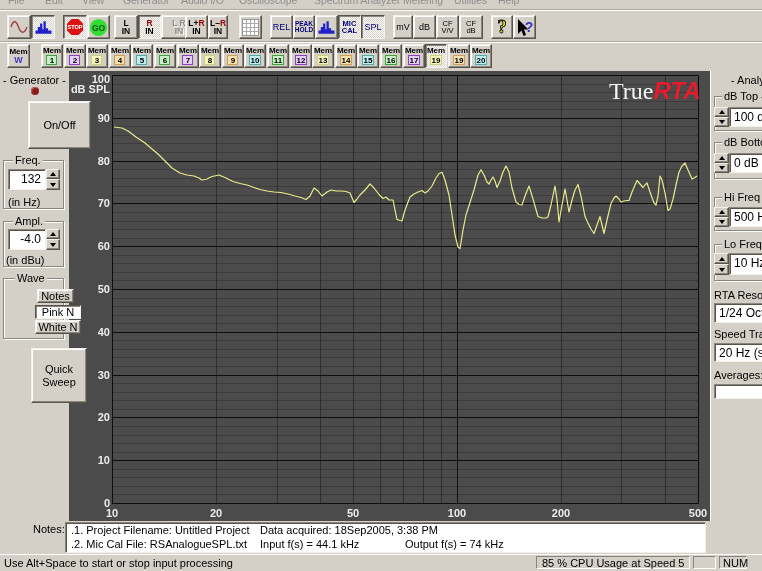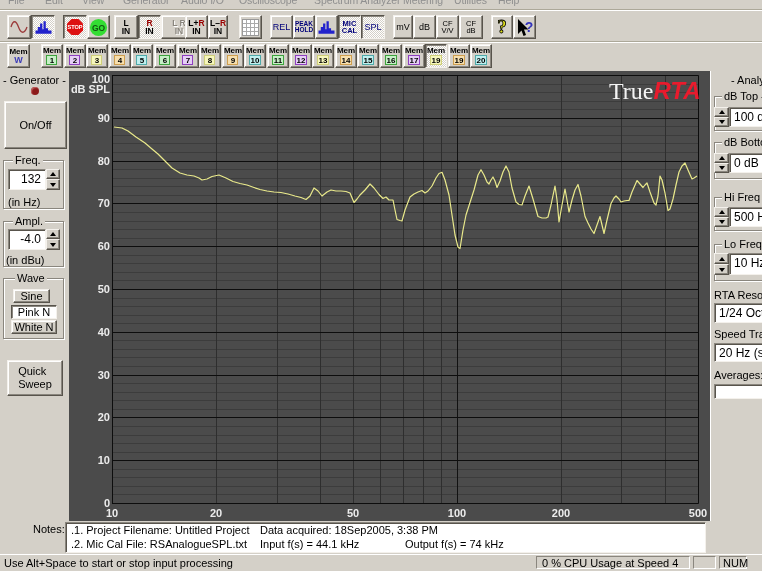--- a/index.html
+++ b/index.html
@@ -15,21 +15,21 @@
   border-color:#58544c #f4f1ec #f4f1ec #58544c; box-shadow:inset 1px 1px 0 #8a867e; }
 .io { font-size:8.5px; font-weight:bold; line-height:8px; text-align:center; color:#000; }
 .io.dis { color:#8a867e; text-shadow:1px 1px 0 #fff; }
 .blu { color:#00007a; text-align:center; }
 .blk { color:#000; text-align:center; }
 .mem { display:flex; flex-direction:column; align-items:center; line-height:8px; font-size:8px; font-weight:bold; color:#000; }
 .mem .mw { color:#3b3bb7; font-weight:bold; font-size:9px; }
 .chip { display:block; min-width:11px; padding:0 1px; height:10px; line-height:9px; border:1px solid; font-size:8px; text-align:center; }
 .btn3 { position:absolute; background:#d4d0c8; border:1px solid; border-color:#f4f1ec #58544c #58544c #f4f1ec;
   box-shadow:inset -1px -1px 0 #8a867e, inset 1px 1px 0 #fff;
-  display:flex; align-items:center; justify-content:center; text-align:left; color:#000; }
+  display:flex; align-items:center; justify-content:center; text-align:center; color:#000;margin-left:24px; }
 .btn3.press { background:#fff; border-color:#58544c #f4f1ec #f4f1ec #58544c; box-shadow:inset 1px 1px 0 #8a867e; }
 .edit { position:absolute; background:#fff; white-space:nowrap; font-size:11px; border:1px solid; border-color:#8a867e #f4f1ec #f4f1ec #8a867e;
   box-shadow:inset 1px 1px 0 #58544c; color:#000; font-size:12px; padding:2px 4px 0 0; }
 .spinu,.spind { position:absolute; background:#d4d0c8; border:1px solid; border-color:#f4f1ec #58544c #58544c #f4f1ec; box-shadow:inset -1px -1px 0 #8a867e; }
 .spinu::after { content:""; position:absolute; left:50%; top:50%; transform:translate(-50%,-50%);
   border-left:3.5px solid transparent; border-right:3.5px solid transparent; border-bottom:4px solid #000; }
 .spind::after { content:""; position:absolute; left:50%; top:50%; transform:translate(-50%,-50%);
   border-left:3.5px solid transparent; border-right:3.5px solid transparent; border-top:4px solid #000; }
 .grp { position:absolute; border:1px solid #8a867e; box-shadow:inset 1px 1px 0 #fff, 1px 1px 0 #fff; }
 .glab { position:absolute; background:#d4d0c8; padding:0 2px; color:#000; white-space:nowrap; }
@@ -307,24 +307,24 @@
 <div class="spind" style="left:46px;top:179px;width:14px;height:11px"></div>
 <div class="rlab" style="left:8px;top:196px">(in Hz)</div>
 <div class="grp" style="left:3px;top:221px;width:61px;height:46px"></div>
 <div class="glab" style="left:13px;top:215px">Ampl.</div>
 <div class="edit" style="left:8px;top:229px;width:38px;height:21px;text-align:right;font-size:12px">-4.0</div>
 <div class="spinu" style="left:46px;top:229px;width:14px;height:10px"></div>
 <div class="spind" style="left:46px;top:239px;width:14px;height:11px"></div>
 <div class="rlab" style="left:6px;top:254px">(in dBu)</div>
 <div class="grp" style="left:3px;top:278px;width:61px;height:61px"></div>
 <div class="glab" style="left:15px;top:272px">Wave</div>
-<div class="btn3" style="left:13px;top:289px;width:37px;height:14px">Sine</div>
+<div class="btn3" style="left:13px;top:289px;width:37px;height:14px">Notes</div>
 <div class="btn3 press" style="left:11px;top:305px;width:46px;height:14px">Pink N</div>
 <div class="btn3" style="left:11px;top:320px;width:46px;height:14px">White N</div>
-<div class="btn3" style="left:7px;top:360px;width:56px;height:36px;line-height:13px">Quick<br>Sweep</div>
+<div class="btn3" style="left:7px;top:348px;width:56px;height:55px;line-height:13px">Quick<br>Sweep</div>
 
 <div class="abs" style="left:710px;top:71px;width:52px;height:450px;background:#d4d0c8;border-left:1px solid #fff"></div>
 <div class="rlab" style="left:731px;top:74px">- Analyz</div>
 <div class="grp" style="left:714px;top:96px;width:60px;height:35px"></div>
 <div class="glab" style="left:722px;top:90px">dB Top -</div>
 <div class="spinu" style="left:714px;top:107px;width:15px;height:10px"></div>
 <div class="spind" style="left:714px;top:117px;width:15px;height:10px"></div>
 <div class="edit" style="left:729px;top:107px;width:39px;height:20px;text-align:left;padding-left:4px">100 d</div>
 <div class="grp" style="left:714px;top:142px;width:60px;height:37px"></div>
 <div class="glab" style="left:722px;top:136px">dB Botto</div>
@@ -353,15 +353,15 @@
 <div class="abs" style="left:65px;top:522px;width:641px;height:31px;background:#fff;border:1px solid;border-color:#8a867e #f4f1ec #f4f1ec #8a867e;box-shadow:inset 1px 1px 0 #58544c"></div>
 <div class="rlab" style="left:71px;top:524px">.1. Project Filename: Untitled Project</div>
 <div class="rlab" style="left:260px;top:524px">Data acquired: 18Sep2005, 3:38 PM</div>
 <div class="rlab" style="left:71px;top:538px">.2. Mic Cal File: RSAnalogueSPL.txt</div>
 <div class="rlab" style="left:260px;top:538px">Input f(s) = 44.1 kHz</div>
 <div class="rlab" style="left:405px;top:538px">Output f(s) = 74 kHz</div>
 
 <div class="abs" style="left:0;top:554px;width:762px;height:17px;background:#d4d0c8;border-top:1px solid #fff"></div>
 <div class="rlab" style="left:4px;top:557px">Use Alt+Space to start or stop input processing</div>
 <div class="abs" style="left:536px;top:556px;width:154px;height:13px;border:1px solid;border-color:#8a867e #fff #fff #8a867e"></div>
-<div class="rlab" style="left:542px;top:557px">0 % CPU Usage at Speed 4</div>
+<div class="rlab" style="left:542px;top:557px">85 % CPU Usage at Speed 5</div>
 <div class="abs" style="left:693px;top:556px;width:23px;height:13px;border:1px solid;border-color:#8a867e #fff #fff #8a867e"></div>
 <div class="abs" style="left:719px;top:556px;width:28px;height:13px;border:1px solid;border-color:#8a867e #fff #fff #8a867e"></div>
 <div class="rlab" style="left:723px;top:557px">NUM</div>
 </body></html>

